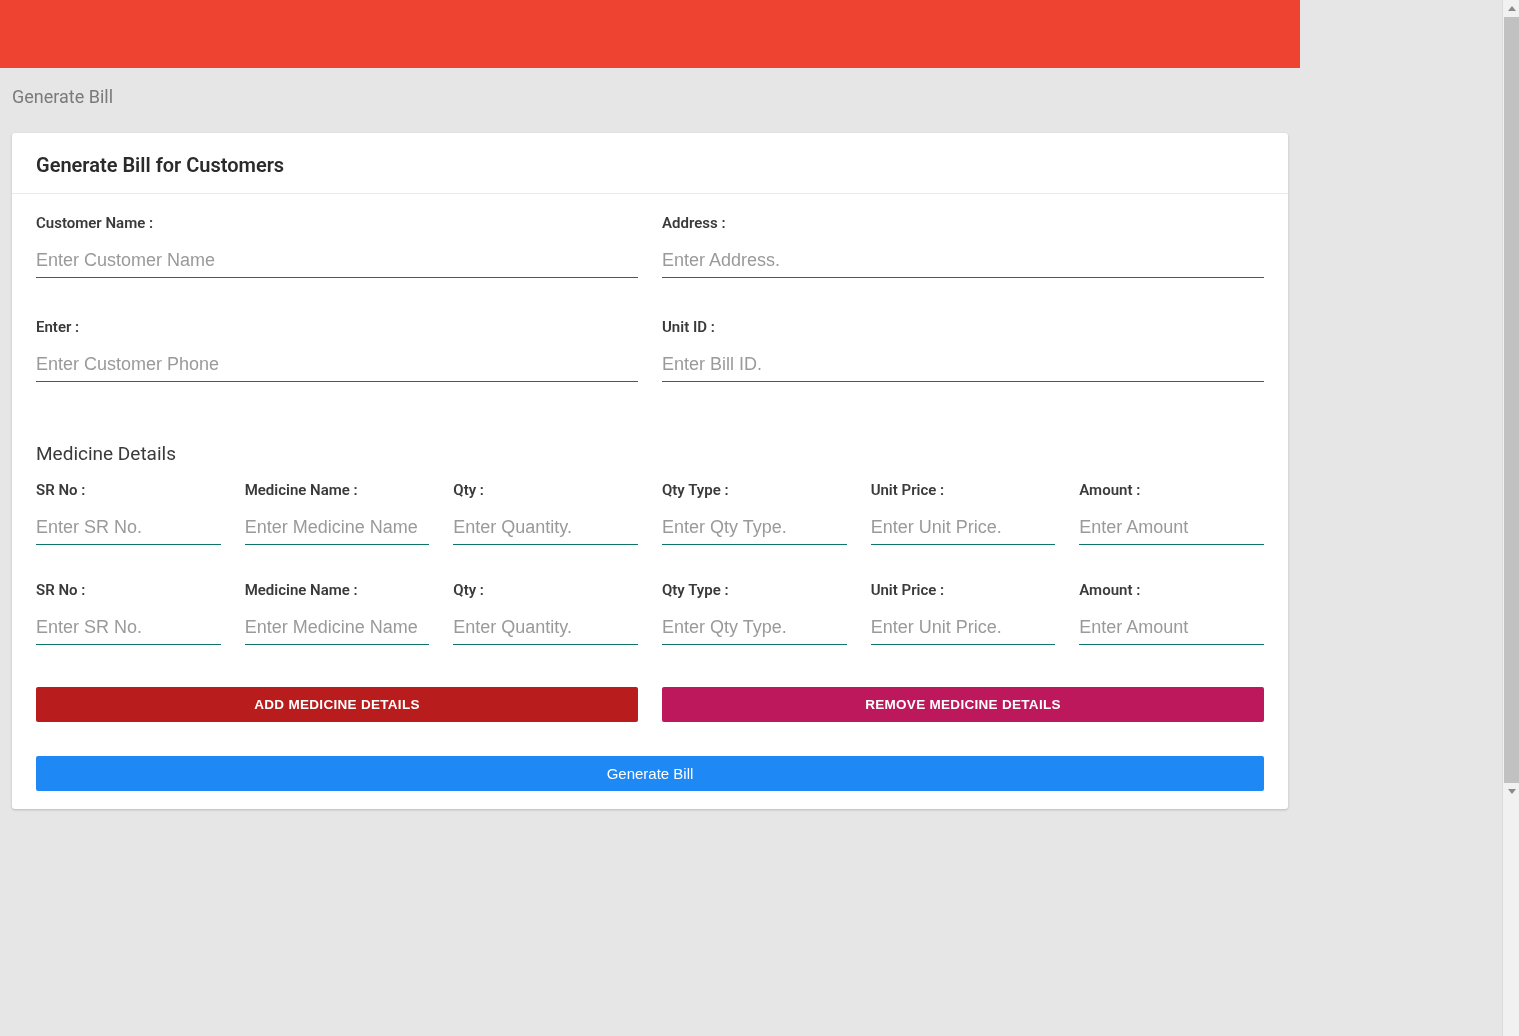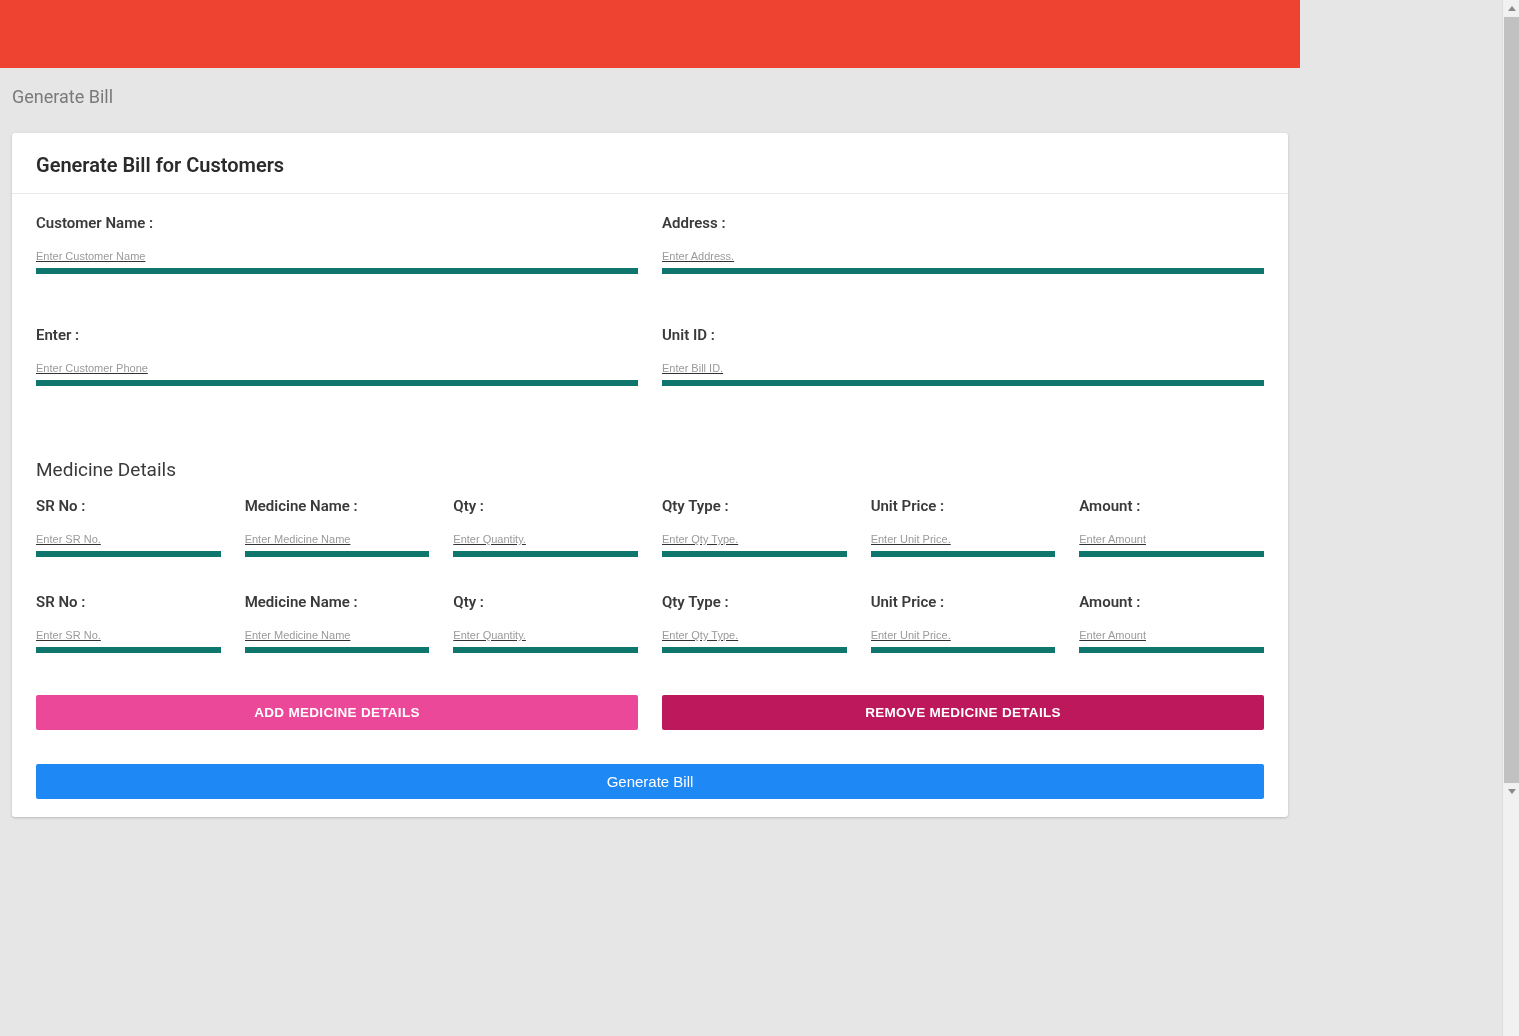--- a/index.html
+++ b/index.html
@@ -64,42 +64,41 @@
       width: 50%;
       padding-left: 12px;
       padding-right: 12px;
     }
     .col-sixth {
       width: 16.6666%;
       padding-left: 12px;
       padding-right: 12px;
     }
     .form-group {
-      margin-bottom: 52px;
+      margin-bottom: 40px;
     }
     .form-group-med {
       margin-bottom: 36px;
     }
     .form-label {
       display: block;
       font-size: 15px;
       font-weight: 600;
       color: #3a3a3a;
       margin-bottom: 12px;
     }
     .form-input {
       width: 100%;
       border: none;
-      border-bottom: 6px solid #0f766e;
+      border-bottom: 1px solid #0f766e;
       padding: 6px 0;
-      font-size: 11px;
+      font-size: 18px;
       color: #333;
       background: transparent;
       outline: none;
-      text-decoration: underline;
     }
     .form-input::placeholder {
       color: #9a9a9a;
     }
     .section-title {
       font-size: 19px;
       font-weight: 400;
       color: #3a3a3a;
       margin-top: 20px;
       margin-bottom: 16px;
@@ -122,21 +121,21 @@
       border: none;
       border-radius: 2px;
       font-size: 13.5px;
       font-weight: 600;
       text-align: center;
       cursor: pointer;
       letter-spacing: 0.3px;
       color: #fff;
     }
     .btn-green {
-      background-color: #ec4899;
+      background-color: #b91c1c;
     }
     .btn-orange {
       background-color: #be185d;
     }
     .btn-blue {
       background-color: #1e88f5;
       margin-top: 34px;
       font-size: 15px;
       font-weight: 500;
       letter-spacing: 0;

